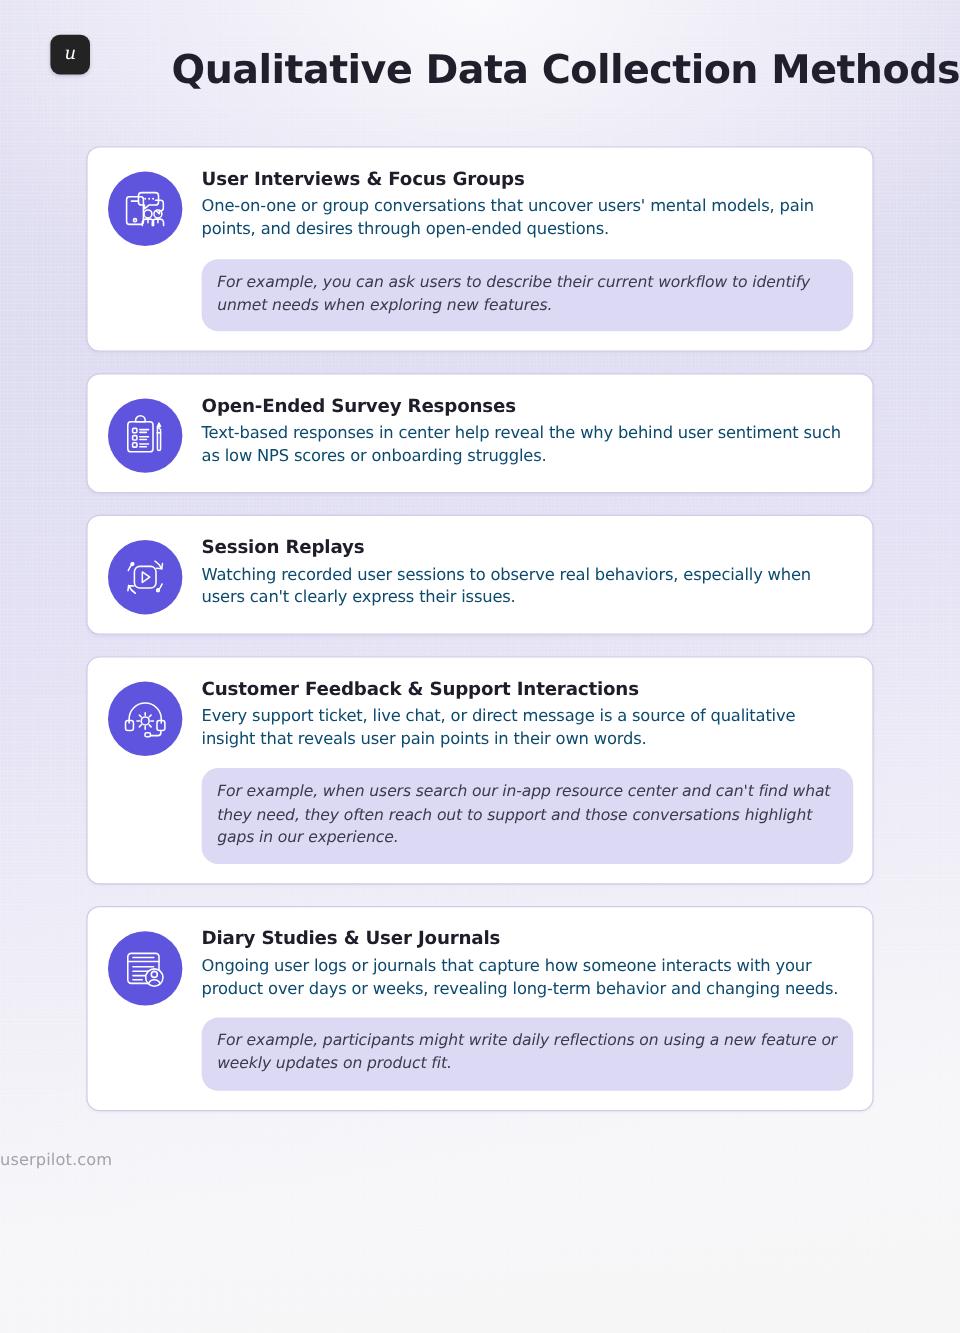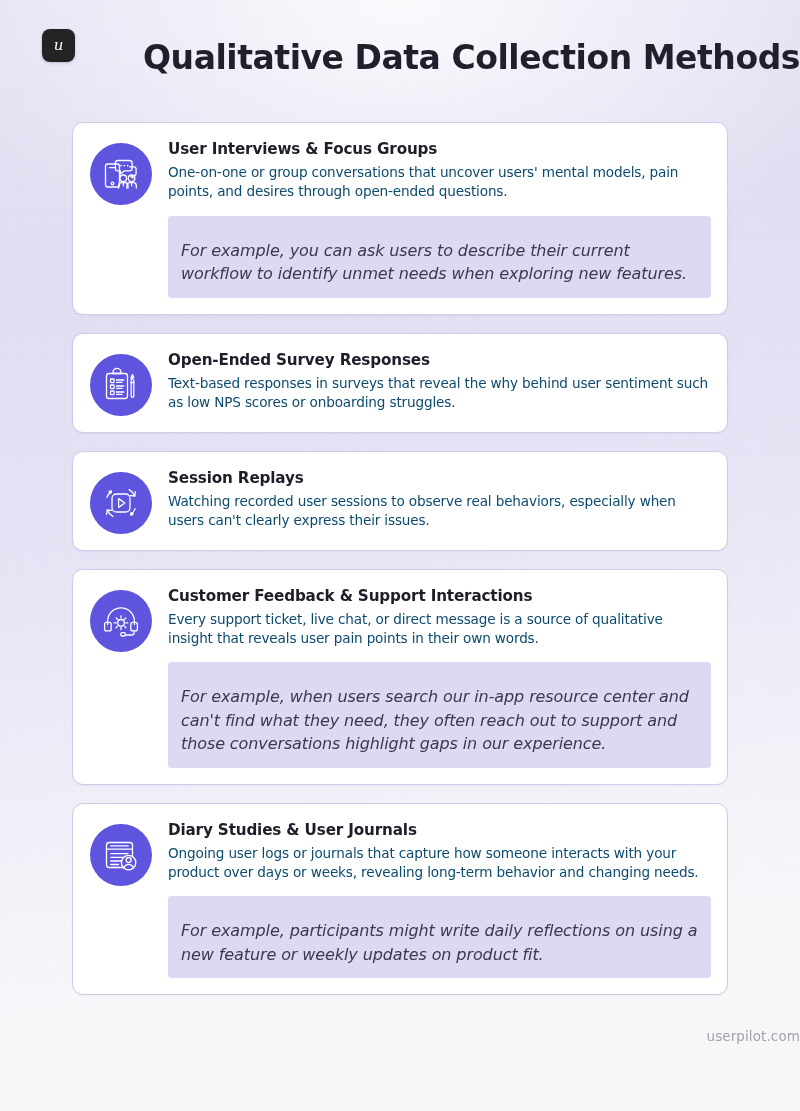--- a/index.html
+++ b/index.html
@@ -129,33 +129,33 @@
     font-family: "DejaVu Sans", sans-serif;
     font-size: 13.6px;
     line-height: 1.42;
     color: #0c4a6e;
     letter-spacing: -0.15px;
   }
 
   .quote {
     margin-top: 14px;
     background: #dcd9f4;
-    border-radius: 4px;
-    padding: 23px 13px 12px 13px;
+    border-radius: 14px;
+    padding: 10px 13px 12px 13px;
     font-family: "DejaVu Sans", sans-serif;
     font-style: italic;
-    font-size: 16px;
+    font-size: 13px;
     line-height: 1.47;
     color: #3b394c;
     letter-spacing: -0.1px;
   }
 
   
   .footer {
-    text-align: right;
+    text-align: left;
     padding-top: 33px;
     font-family: "DejaVu Sans", sans-serif;
     font-size: 13.5px;
     color: #a3a2ae;
     letter-spacing: 0.1px;
   }
 </style>
 </head>
 <body>
 
@@ -210,21 +210,21 @@
           <line x1="15.5" y1="23.3" x2="21" y2="23.3"></line>
           <line x1="15.5" y1="27" x2="22.8" y2="27"></line>
           <line x1="15.5" y1="29.3" x2="21" y2="29.3"></line>
           <path d="M30.2 12.6l2.6 2.3v16.2a1.3 1.3 0 0 1-1.3 1.3h0a1.3 1.3 0 0 1-1.3-1.3V12.6Z"></path>
           <path d="M31.5 9.6l1.3 2.8-1.3 0.2-1.3-0.2Z" fill="#ffffff" stroke="#ffffff"></path>
           <line x1="29.9" y1="17.6" x2="32.8" y2="17.6"></line>
         </svg>
       </div>
       <div class="card-body">
         <div class="card-title">Open-Ended Survey Responses</div>
-        <div class="card-desc">Text-based responses in surveys that reveal the why behind user sentiment such as low NPS scores or onboarding struggles.</div>
+        <div class="card-desc">Text-based responses in center help reveal the why behind user sentiment such as low NPS scores or onboarding struggles.</div>
       </div>
     </div>
 
     <div class="card">
       <div class="icon-badge">
         <svg width="40" height="40" viewBox="0 0 40 40" fill="none" stroke="#ffffff" stroke-width="1.3" stroke-linecap="round" stroke-linejoin="round">
           <rect x="11" y="11" width="18" height="18" rx="4.4"></rect>
           <path d="M17.6 15.6l6.2 4.4-6.2 4.4z"></path>
           <path d="M10.2 8.2a15 15 0 0 0-4.3 6.2"></path>
           <path d="M29.8 31.8a15 15 0 0 0 4.3-6.2"></path>

